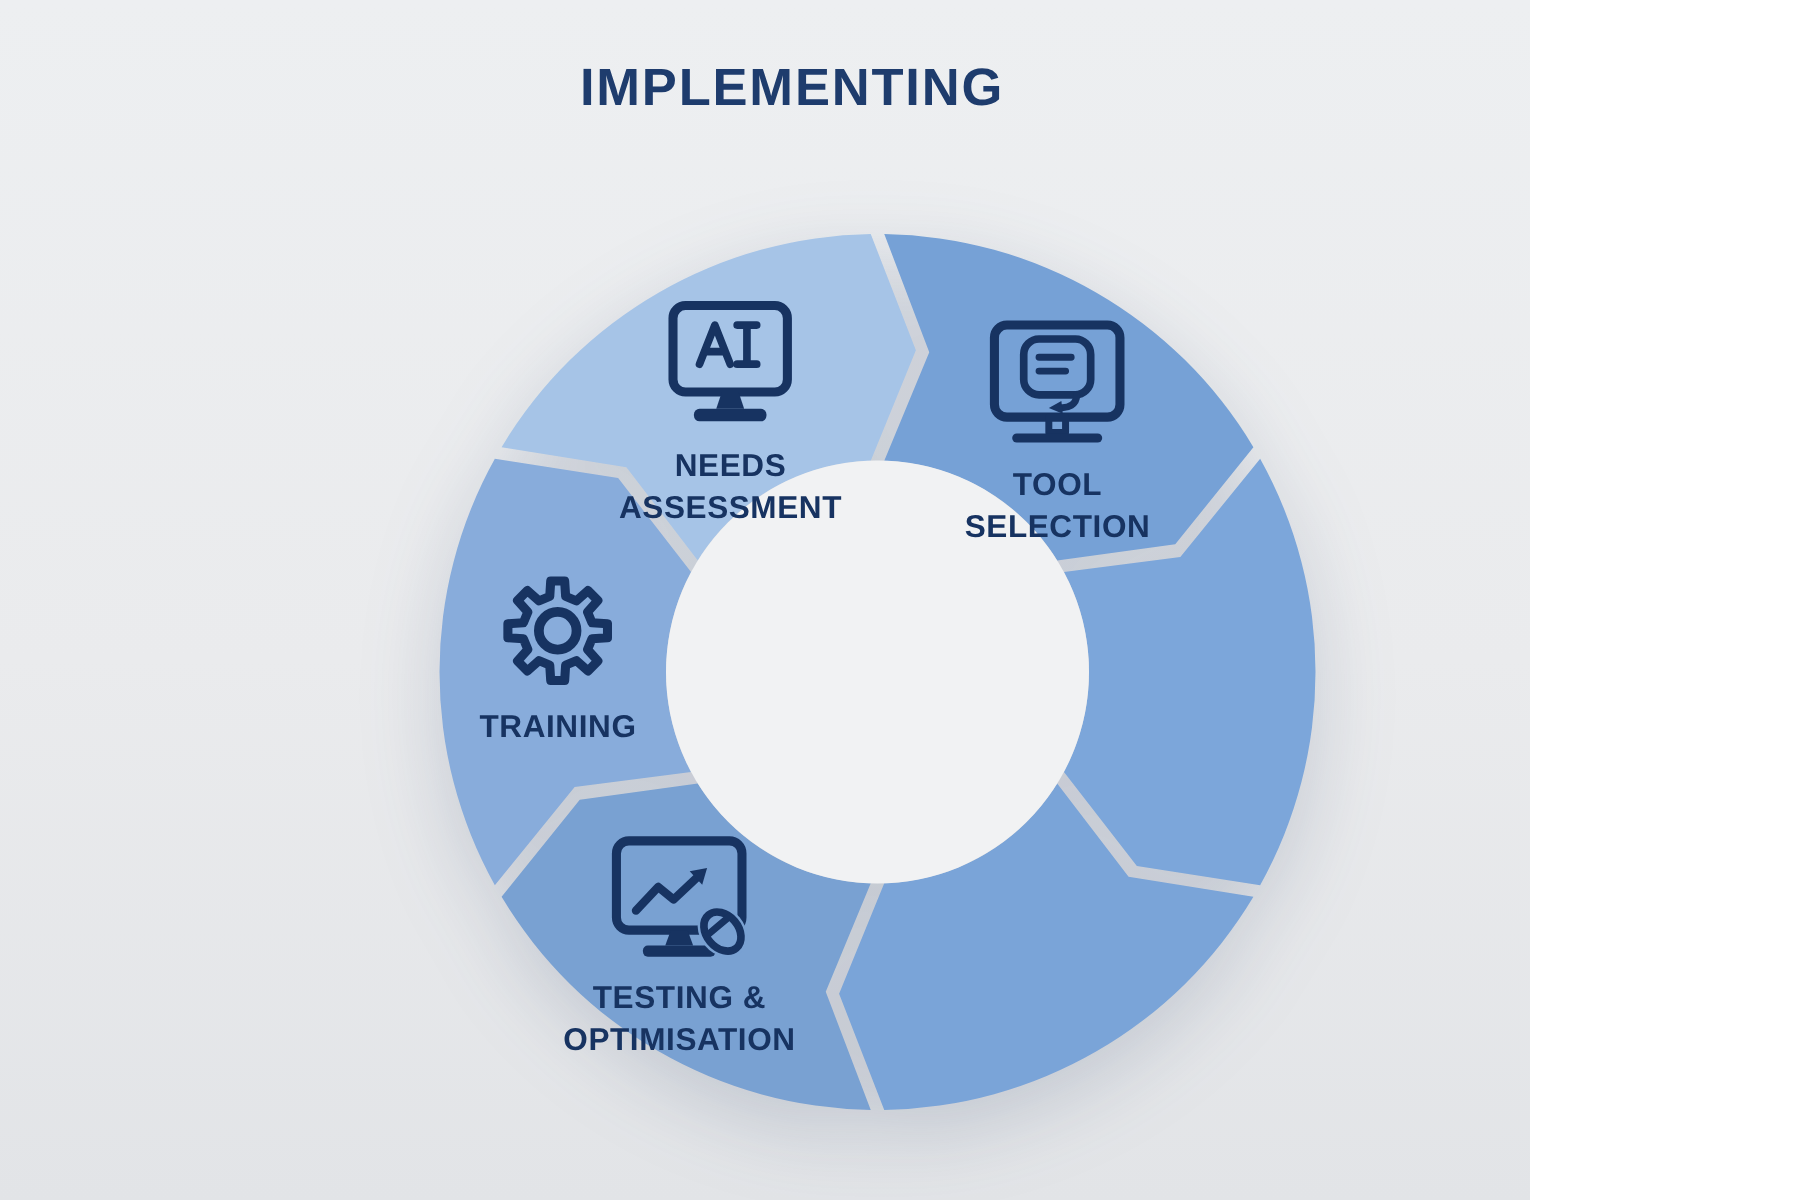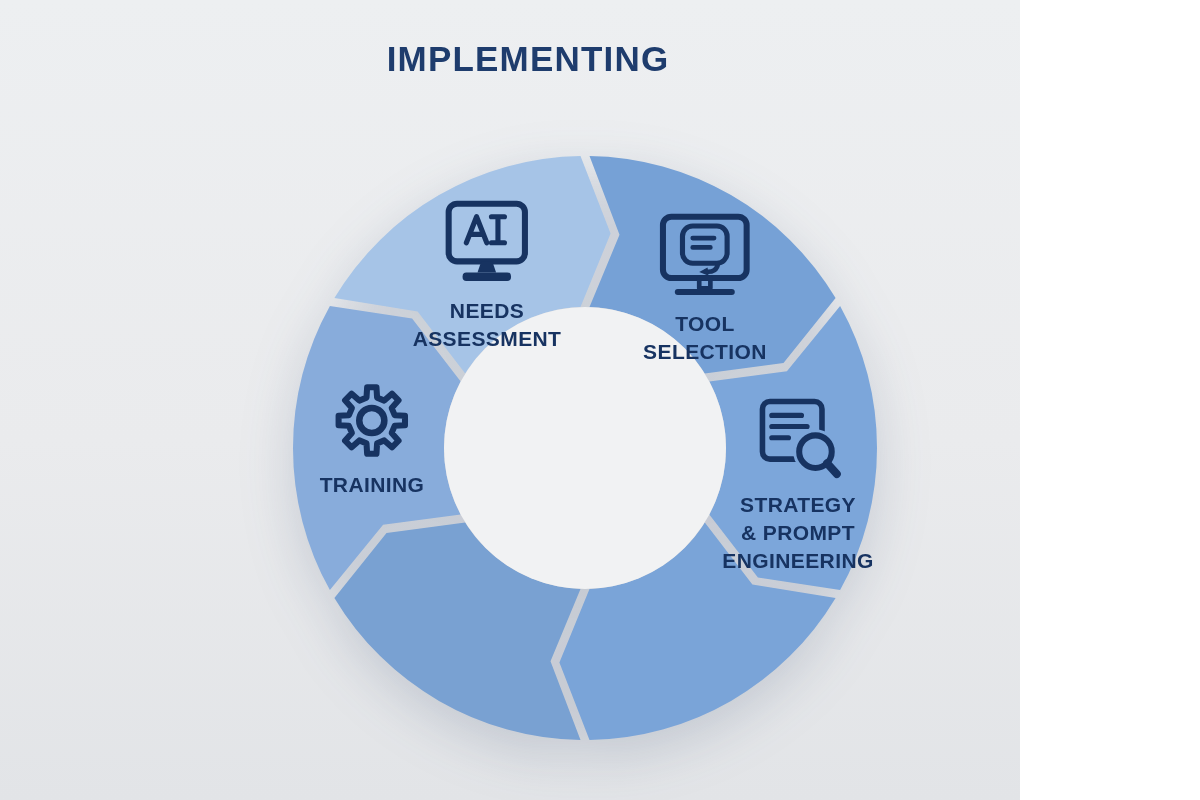--- a/index.html
+++ b/index.html
@@ -81,34 +81,38 @@
       <path class="st" stroke-width="5" d="M -13 -23 H 10 M -13 -13 H 6"></path>
       <path class="st" stroke-width="5" d="M 14 4 C 14 11 8 14 1 13"></path>
       <path class="fl" d="M 3 8.5 L -6 13.5 L 4 17.5 Z"></path>
       <rect class="st" x="-6" y="20" width="12" height="11" stroke-width="5"></rect>
       <path class="st" stroke-width="6.5" d="M -29 35 H 29"></path>
     </svg>
     <div class="label">TOOL
 SELECTION</div>
   </div>
 
-  <div class="step pos-strategy">
-    <svg class="icon" viewBox="-60 -50 120 100">
-      <rect class="st" x="-38" y="-42" width="64" height="62" rx="8" stroke-width="6"></rect>
-      <path class="st" stroke-width="5.5" d="M -28 -27 H 4 M -28 -15 H 10 M -28 -3 H -10"></path>
-      <circle cx="19" cy="12" r="24" fill="#7ca6da"></circle>
-      <circle class="st" cx="19" cy="12" r="17.5" stroke-width="6.5"></circle>
-      <path class="st" stroke-width="8.5" d="M 31.5 24.5 L 42 36"></path>
-    </svg>
-    <div class="label">STRATEGY
-&amp; PROMPT
-ENGINEERING</div>
-  </div>
 
 
+  <div class="step pos-testing">
+    <svg class="icon" viewBox="-60 -50 120 100">
+      <rect class="st" x="-45" y="-44" width="90" height="64" rx="9" stroke-width="6.5"></rect>
+      <path class="st" stroke-width="6" d="M -31 6 L -15 -11 L -4 -2 L 12 -17"></path>
+      <path class="fl" d="M 20 -24.6 L 16.5 -12.6 L 7.5 -22.2 Z"></path>
+      <path class="fl" d="M -6 20 L 6 20 L 10 31 L -10 31 Z"></path>
+      <rect class="fl" x="-26" y="31" width="52" height="8" rx="3.5"></rect>
+      <g transform="translate(31,21) rotate(-40)">
+        <ellipse rx="16" ry="20" fill="#79a1d2"></ellipse>
+        <ellipse class="st" rx="11.5" ry="15.5" stroke-width="5.5"></ellipse>
+        <path class="st" stroke-width="5" d="M -10.5 -5 H 10.5"></path>
+      </g>
+    </svg>
+    <div class="label">TESTING &amp;
+OPTIMISATION</div>
+  </div>
 
   <div class="step pos-scaling">
     <svg class="icon" viewBox="-60 -50 120 100">
       <path class="st" stroke-width="6.5" d="M 24.6 -5.7 L 35.7 -5 L 35.7 5 L 24.6 5.7 L 21.4 13.4 L 28.8 21.7 L 21.7 28.8 L 13.4 21.4 L 5.7 24.6 L 5 35.7 L -5 35.7 L -5.7 24.6 L -13.4 21.4 L -21.7 28.8 L -28.8 21.7 L -21.4 13.4 L -24.6 5.7 L -35.7 5 L -35.7 -5 L -24.6 -5.7 L -21.4 -13.4 L -28.8 -21.7 L -21.7 -28.8 L -13.4 -21.4 L -5.7 -24.6 L -5 -35.7 L 5 -35.7 L 5.7 -24.6 L 13.4 -21.4 L 21.7 -28.8 L 28.8 -21.7 L 21.4 -13.4 Z"></path>
       <circle class="st" r="13.5" stroke-width="7"></circle>
     </svg>
     <div class="label">TRAINING</div>
   </div>
 
 </div>

